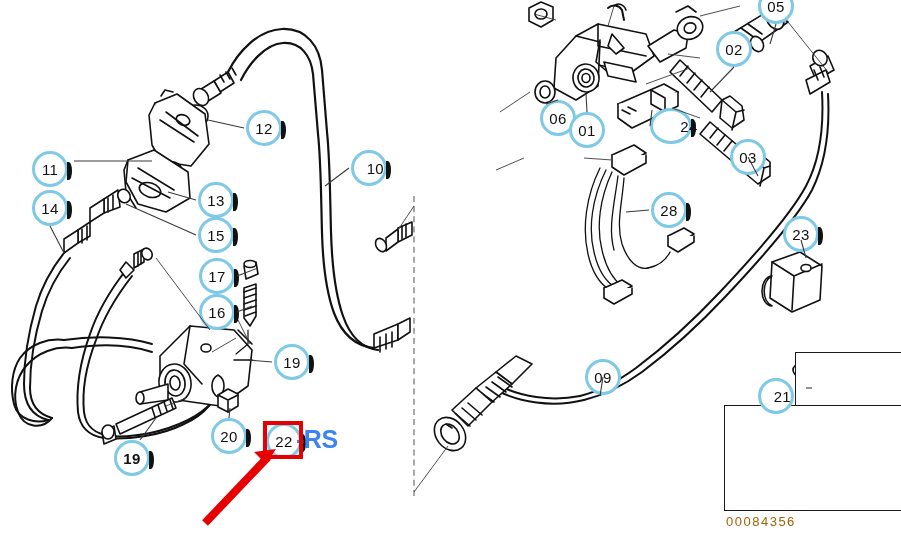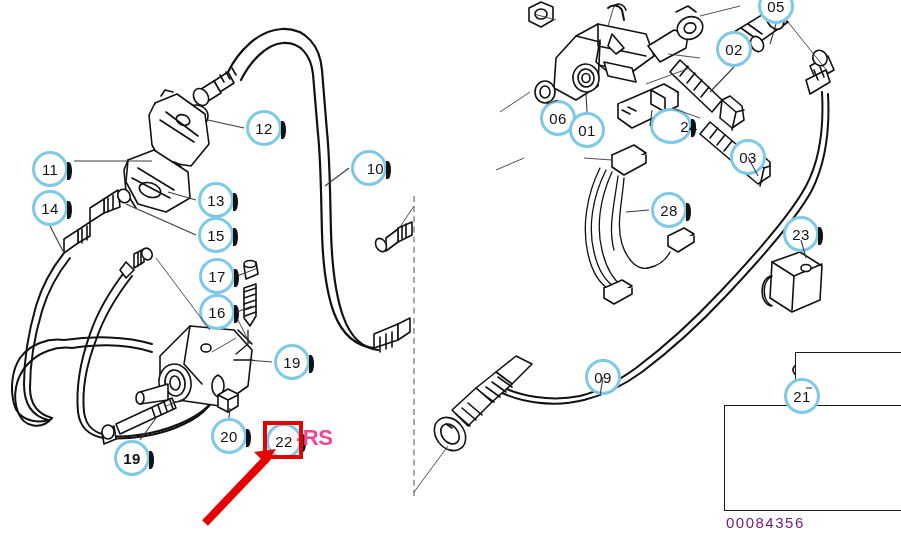--- a/index.html
+++ b/index.html
@@ -20,25 +20,25 @@
            border-radius:0 60% 60% 0 / 0 50% 50% 0;}
   .callout.nonub::after{display:none;}
 
   
   .divider{position:absolute;left:413px;top:196px;width:0;height:300px;
            border-left:2px dashed #a8a8a8;z-index:10;}
 
   
   .framebox{position:absolute;border:1.5px solid #1a1a1a;background:#fff;z-index:20;}
 
-  .partno{position:absolute;font-size:15px;letter-spacing:1.5px;color:#701a75;z-index:45;}
+  .partno{position:absolute;font-size:13px;letter-spacing:1.5px;color:#a16207;z-index:45;}
 
   
   .redbox{position:absolute;border:4px solid #e60000;box-sizing:border-box;z-index:60;}
-  .rstext{position:absolute;font-size:22px;font-weight:bold;color:#ec4899;z-index:50;
+  .rstext{position:absolute;font-size:25px;font-weight:bold;color:#3b82f6;z-index:50;
           letter-spacing:-.5px;}
   svg.overlay{position:absolute;left:0;top:0;width:901px;height:557px;z-index:55;
               pointer-events:none;}
   svg.art{position:absolute;left:0;top:0;width:901px;height:557px;z-index:15;}
 </style>
 </head>
 <body>
 
 <div id="stage">
 
@@ -354,21 +354,21 @@
     </div>
   <div class="callout" style="left:651px;top:192px;">
     <span>28</span>
     </div>
   <div class="callout" style="left:783px;top:216px;justify-content:center;">
     <span>23</span>
     </div>
   <div class="callout nonub" style="left:585px;top:359px;">
     <span>09</span>
     </div>
-  <div class="callout nonub" style="left:784px;top:378px;">
+  <div class="callout nonub" style="left:758px;top:378px;justify-content:flex-end;">
     <span>21</span>
     </div>
 
   <div class="rstext" style="left:296px;top:425px;">-RS</div>
 
   <div class="redbox" style="left:263px;top:421px;width:40px;height:38px;"></div>
 
   <svg class="overlay" viewBox="0 0 901 557" xmlns="http://www.w3.org/2000/svg" style="z-index:58;">
     <g>
       <line x1="205" y1="523" x2="268" y2="457" stroke="#e60000" stroke-width="8" stroke-linecap="butt"></line>

